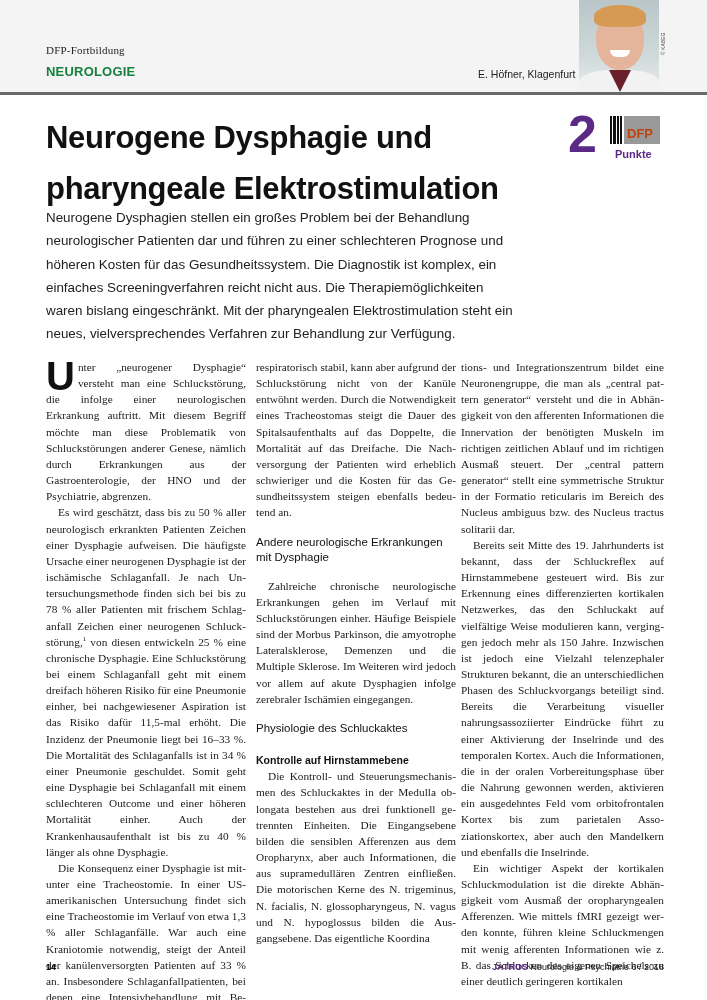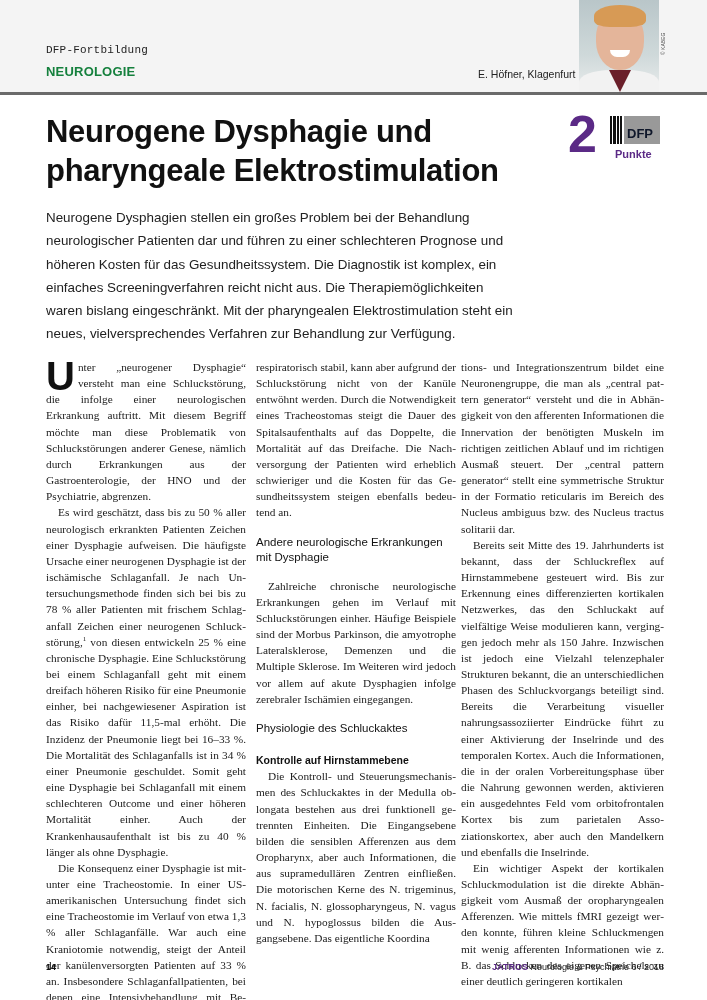--- a/index.html
+++ b/index.html
@@ -1,40 +1,40 @@
 <!DOCTYPE html>
 <html><head>
 <meta charset="utf-8">
 <style>
   * { margin: 0; padding: 0; box-sizing: border-box; }
   html, body { width: 707px; height: 1000px; background: #ffffff; overflow: hidden; }
   body { position: relative; font-family: "Liberation Serif", "DejaVu Serif", serif; color: #1a1a1a; }
 
   .header-band { position: absolute; left: 0; top: 0; width: 707px; height: 92px; background: #f4f4f4; }
   .header-rule { position: absolute; left: 0; top: 92px; width: 707px; height: 3px; background: #6a6a6a; }
-  .kicker { position: absolute; left: 46px; top: 44px; font-family: Liberation Mono, monospace; font-size: 11px; color: #222; letter-spacing: 0.2px; }
+  .kicker { position: absolute; left: 46px; top: 44px; font-family: Liberation Serif, serif; font-size: 11px; color: #222; letter-spacing: 0.2px; }
   .section { position: absolute; left: 46px; top: 64px; font-family: "Liberation Sans", sans-serif; font-weight: bold; font-size: 13px; color: #15803d; letter-spacing: 0.2px; }
   .author { position: absolute; left: 478px; top: 68px; font-family: "Liberation Sans", sans-serif; font-size: 10.5px; color: #222; }
 
   .photo { position: absolute; left: 579px; top: 0; width: 80px; height: 92px; background: linear-gradient(180deg,#b9c6c9 0%,#cfd9da 60%,#e9ecec 100%); overflow: hidden; }
   .photo .face { position: absolute; left: 17px; top: 10px; width: 48px; height: 60px; border-radius: 45% 45% 48% 48%; background: #e4b59a; }
   .photo .hair { position: absolute; left: 15px; top: 5px; width: 52px; height: 22px; border-radius: 50% 50% 30% 30%; background: #d79a55; }
   .photo .coat { position: absolute; left: 0; top: 70px; width: 80px; height: 30px; background: #f2f2f2; border-radius: 40% 40% 0 0; }
   .photo .shirt { position: absolute; left: 30px; top: 70px; width: 22px; height: 22px; background: #6a1f2a; clip-path: polygon(0 0,100% 0,50% 100%); }
   .photo .smile { position: absolute; left: 31px; top: 50px; width: 20px; height: 7px; background: #fff; border-radius: 0 0 10px 10px; }
   .copyright { position: absolute; left: 660px; top: 55px; font-family: "Liberation Sans", sans-serif; font-size: 5px; color: #444; transform: rotate(-90deg); transform-origin: left top; white-space: nowrap; }
 
-  .title { position: absolute; left: 46px; top: 112px; width: 520px; font-family: "Liberation Sans", sans-serif; font-weight: bold; font-size: 31px; line-height: 39px; color: #111; letter-spacing: -0.3px; }
+  .title { position: absolute; left: 46px; top: 112px; width: 520px; font-family: "Liberation Sans", sans-serif; font-weight: bold; font-size: 31px; line-height: 51px; color: #111; letter-spacing: -0.3px; }
 
   .dfp-badge { position: absolute; left: 568px; top: 112px; }
   .dfp-num { position: absolute; left: 0; top: -4px; font-family: "Liberation Sans", sans-serif; font-weight: bold; font-size: 52px; color: #5b2a86; line-height: 52px; }
   .dfp-box { position: absolute; left: 42px; top: 4px; width: 50px; height: 28px; }
   .dfp-box .bars { position: absolute; left: 0; top: 0; width: 14px; height: 28px; background: repeating-linear-gradient(90deg,#111 0 2px,#fff 2px 3.5px); }
   .dfp-box .gray { position: absolute; left: 14px; top: 0; width: 36px; height: 28px; background: #999; }
-  .dfp-box .lbl { position: absolute; left: 17px; top: 10px; font-family: "Liberation Sans", sans-serif; font-weight: bold; font-size: 13px; color: #0f172a; }
+  .dfp-box .lbl { position: absolute; left: 17px; top: 10px; font-family: "Liberation Sans", sans-serif; font-weight: bold; font-size: 13px; color: #c2410c; }
   .dfp-punkte { position: absolute; left: 47px; top: 36px; font-family: "Liberation Sans", sans-serif; font-weight: bold; font-size: 11px; color: #5b2a86; }
 
   .lead { position: absolute; left: 46px; top: 206px; width: 470px; font-family: "Liberation Sans", sans-serif; font-size: 13.4px; line-height: 23.3px; color: #222; }
 
   .col { position: absolute; top: 359px; width: 200px; font-size: 11.3px; line-height: 16.15px; text-align: justify; hyphens: manual; color: #1a1a1a; }
   .col1 { left: 46px; }
   .col2 { left: 256px; }
   .col3 { left: 461px; width: 203px; }
   .col p { text-indent: 12px; }
   .col p.first { text-indent: 0; }

